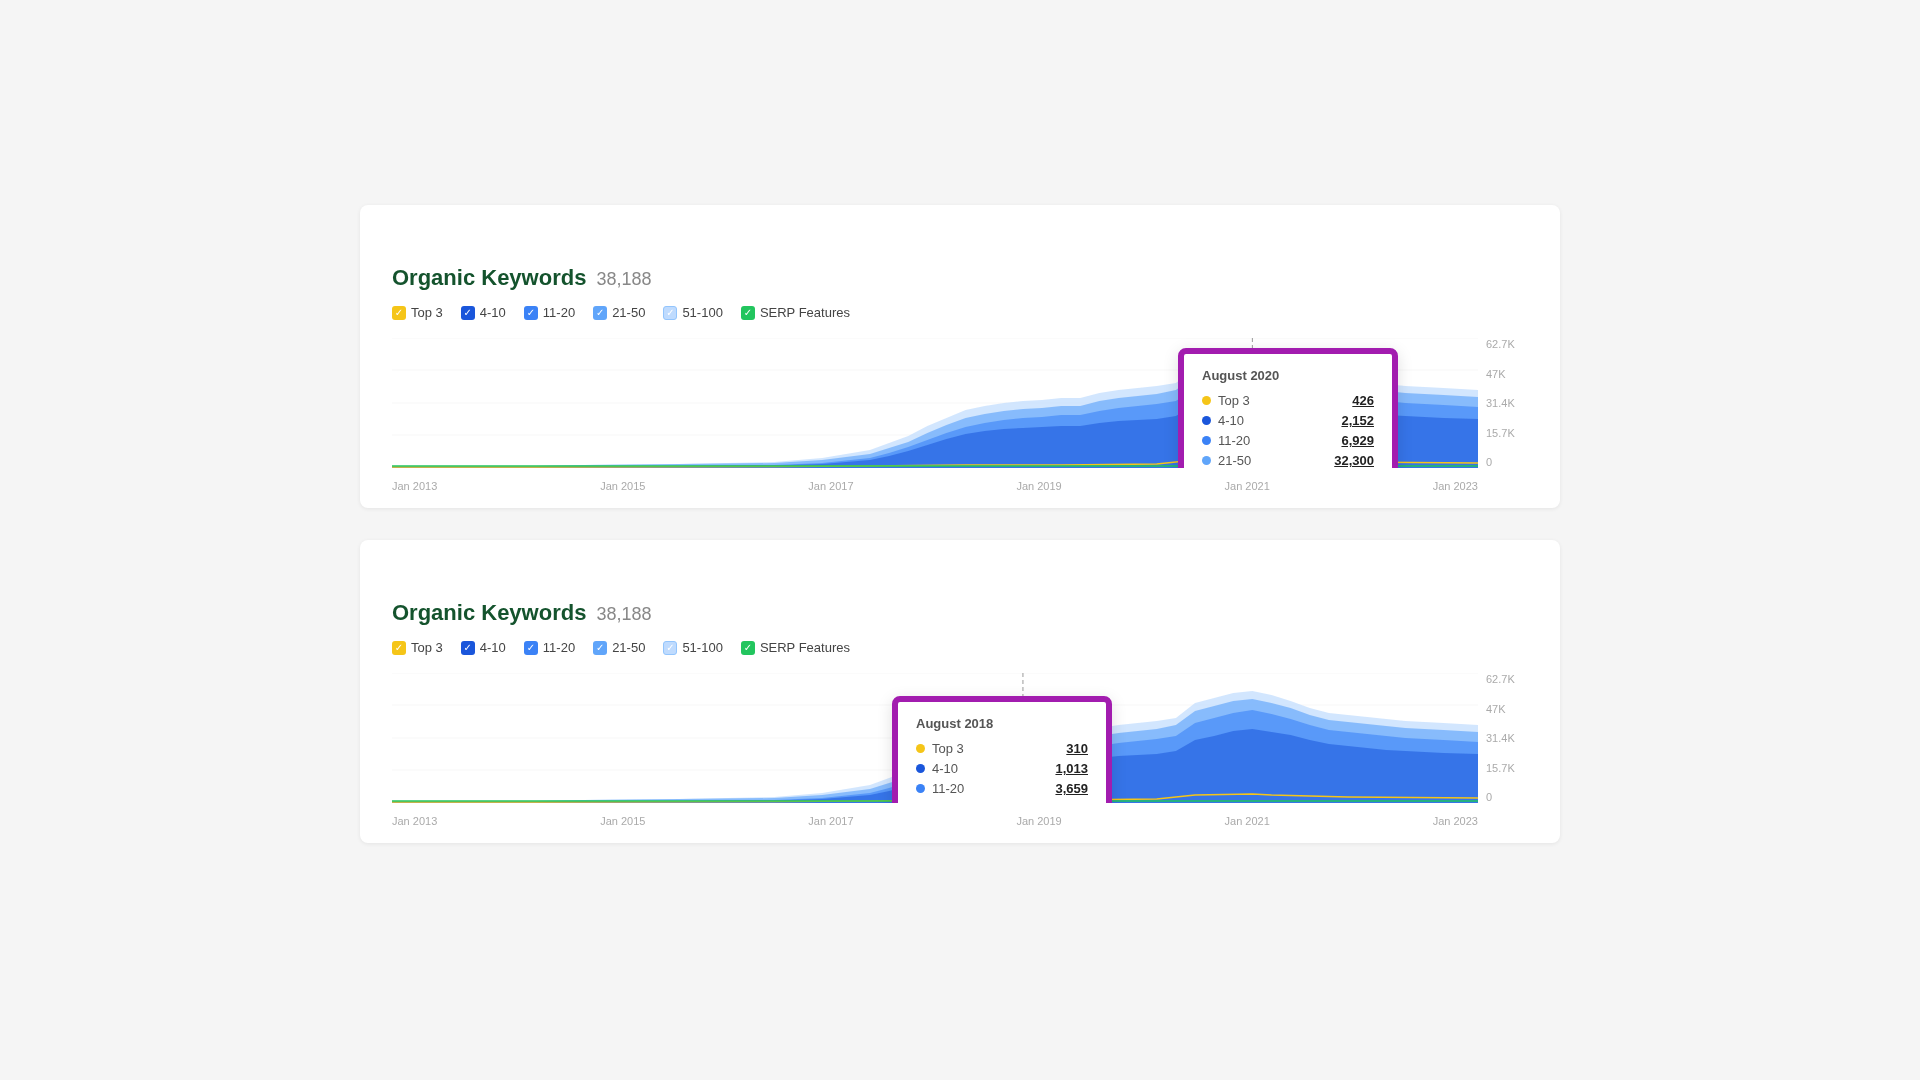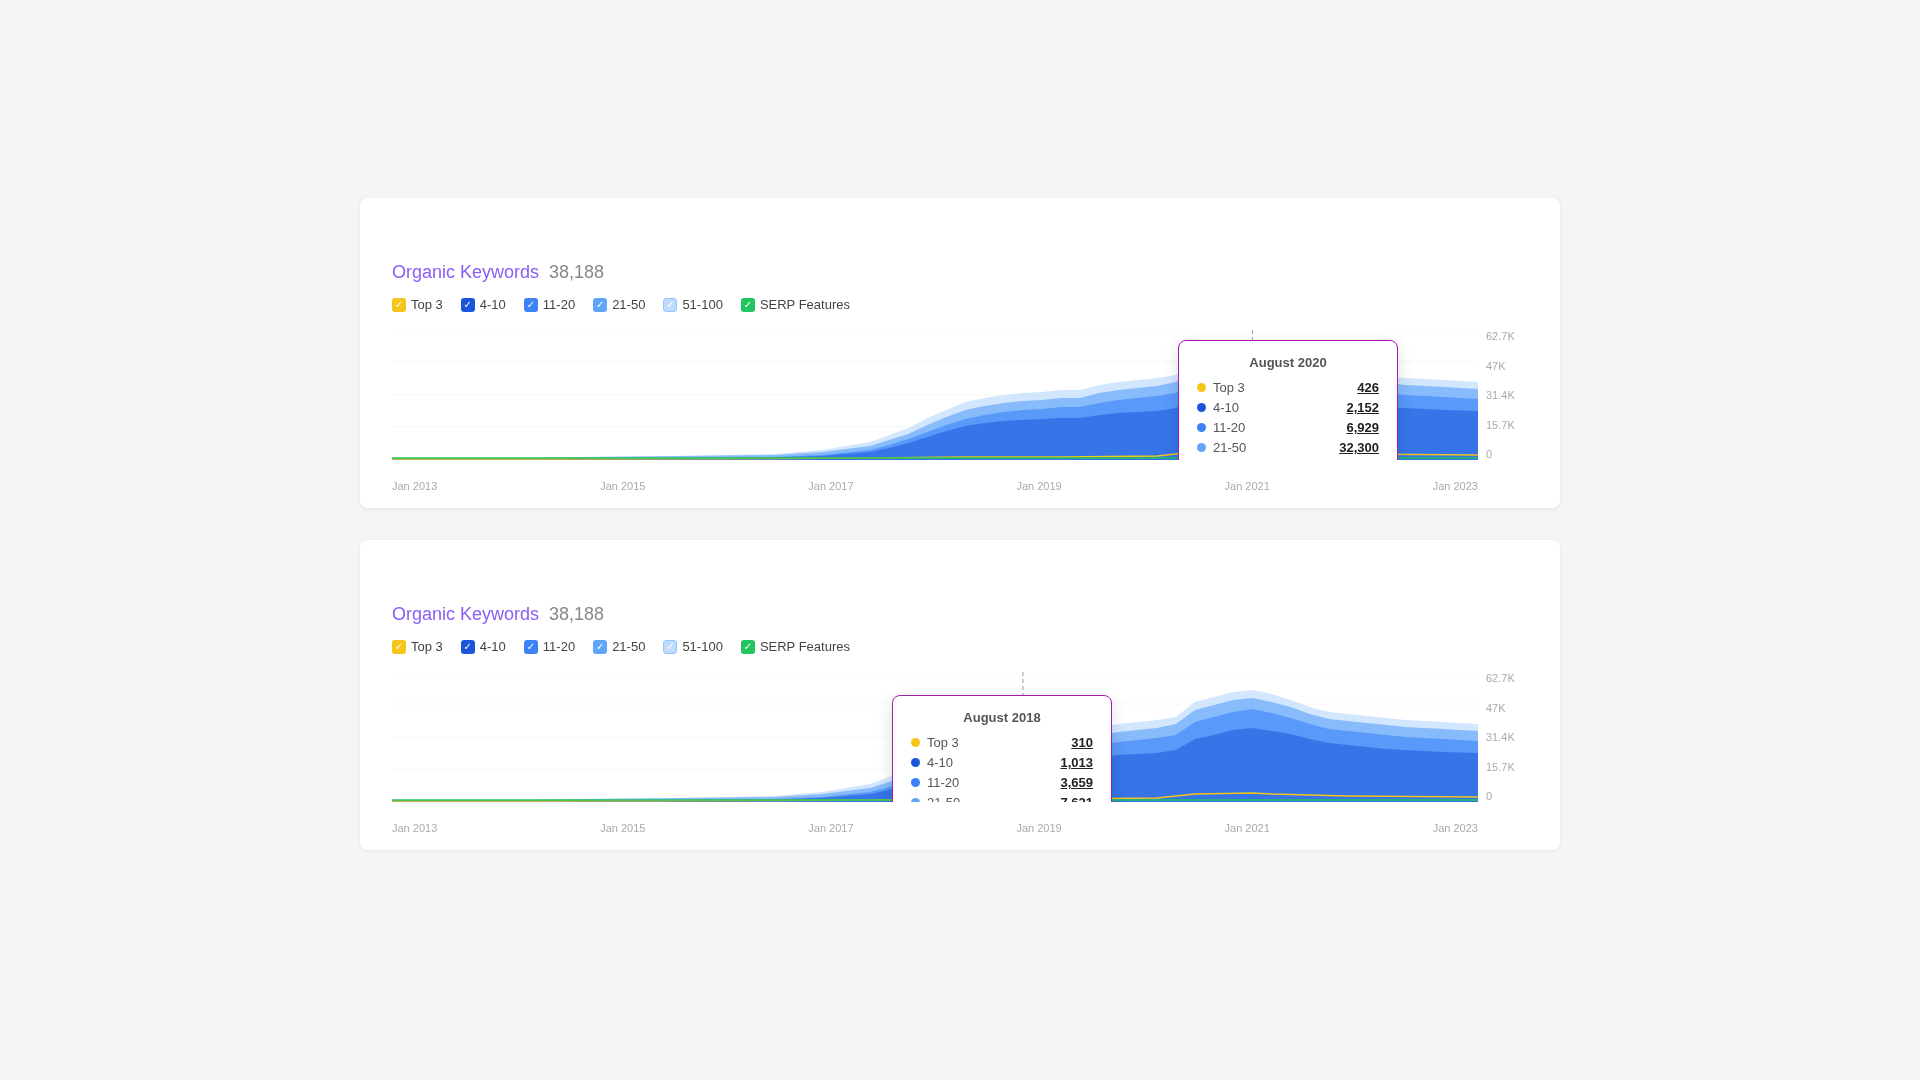--- a/index.html
+++ b/index.html
@@ -23,23 +23,23 @@
       position: relative;
       box-shadow: 0 1px 4px rgba(0,0,0,0.07);
     }
     .chart-header {
       display: flex;
       align-items: baseline;
       gap: 10px;
       margin-bottom: 14px;
     }
     .chart-title {
-      font-size: 18px;
-      font-weight: 400;
-      color: #8b5cf6;
+      font-size: 22px;
+      font-weight: 700;
+      color: #14532d;
     }
     .chart-count {
       font-size: 18px;
       color: #888;
       font-weight: 400;
       margin-top: 40px;
     }
     .legend {
       display: flex;
       align-items: center;
@@ -71,36 +71,35 @@
       width: 100%;
       overflow: hidden;
     }
     .chart-svg {
       width: 100%;
       height: 100%;
     }
     .x-axis-labels {
       display: flex;
       justify-content: space-between;
-      margin-top: 20px;
+      margin-top: 12px;
       font-size: 11px;
       color: #aaa;
       padding: 0 0px;
     }
     .tooltip {
       position: absolute;
       background: #fff;
-      border: 1px solid #a21caf;
+      border: 6px solid #a21caf;
       border-radius: 8px;
       padding: 14px 18px;
       box-shadow: 0 4px 16px rgba(0,0,0,0.13);
       min-width: 220px;
       z-index: 10;
       font-size: 13px;
-      text-align: center;
     }
     .tooltip-title {
       font-weight: 600;
       color: #555;
       margin-bottom: 10px;
       font-size: 13px;
     }
     .tooltip-row {
       display: flex;
       align-items: center;

